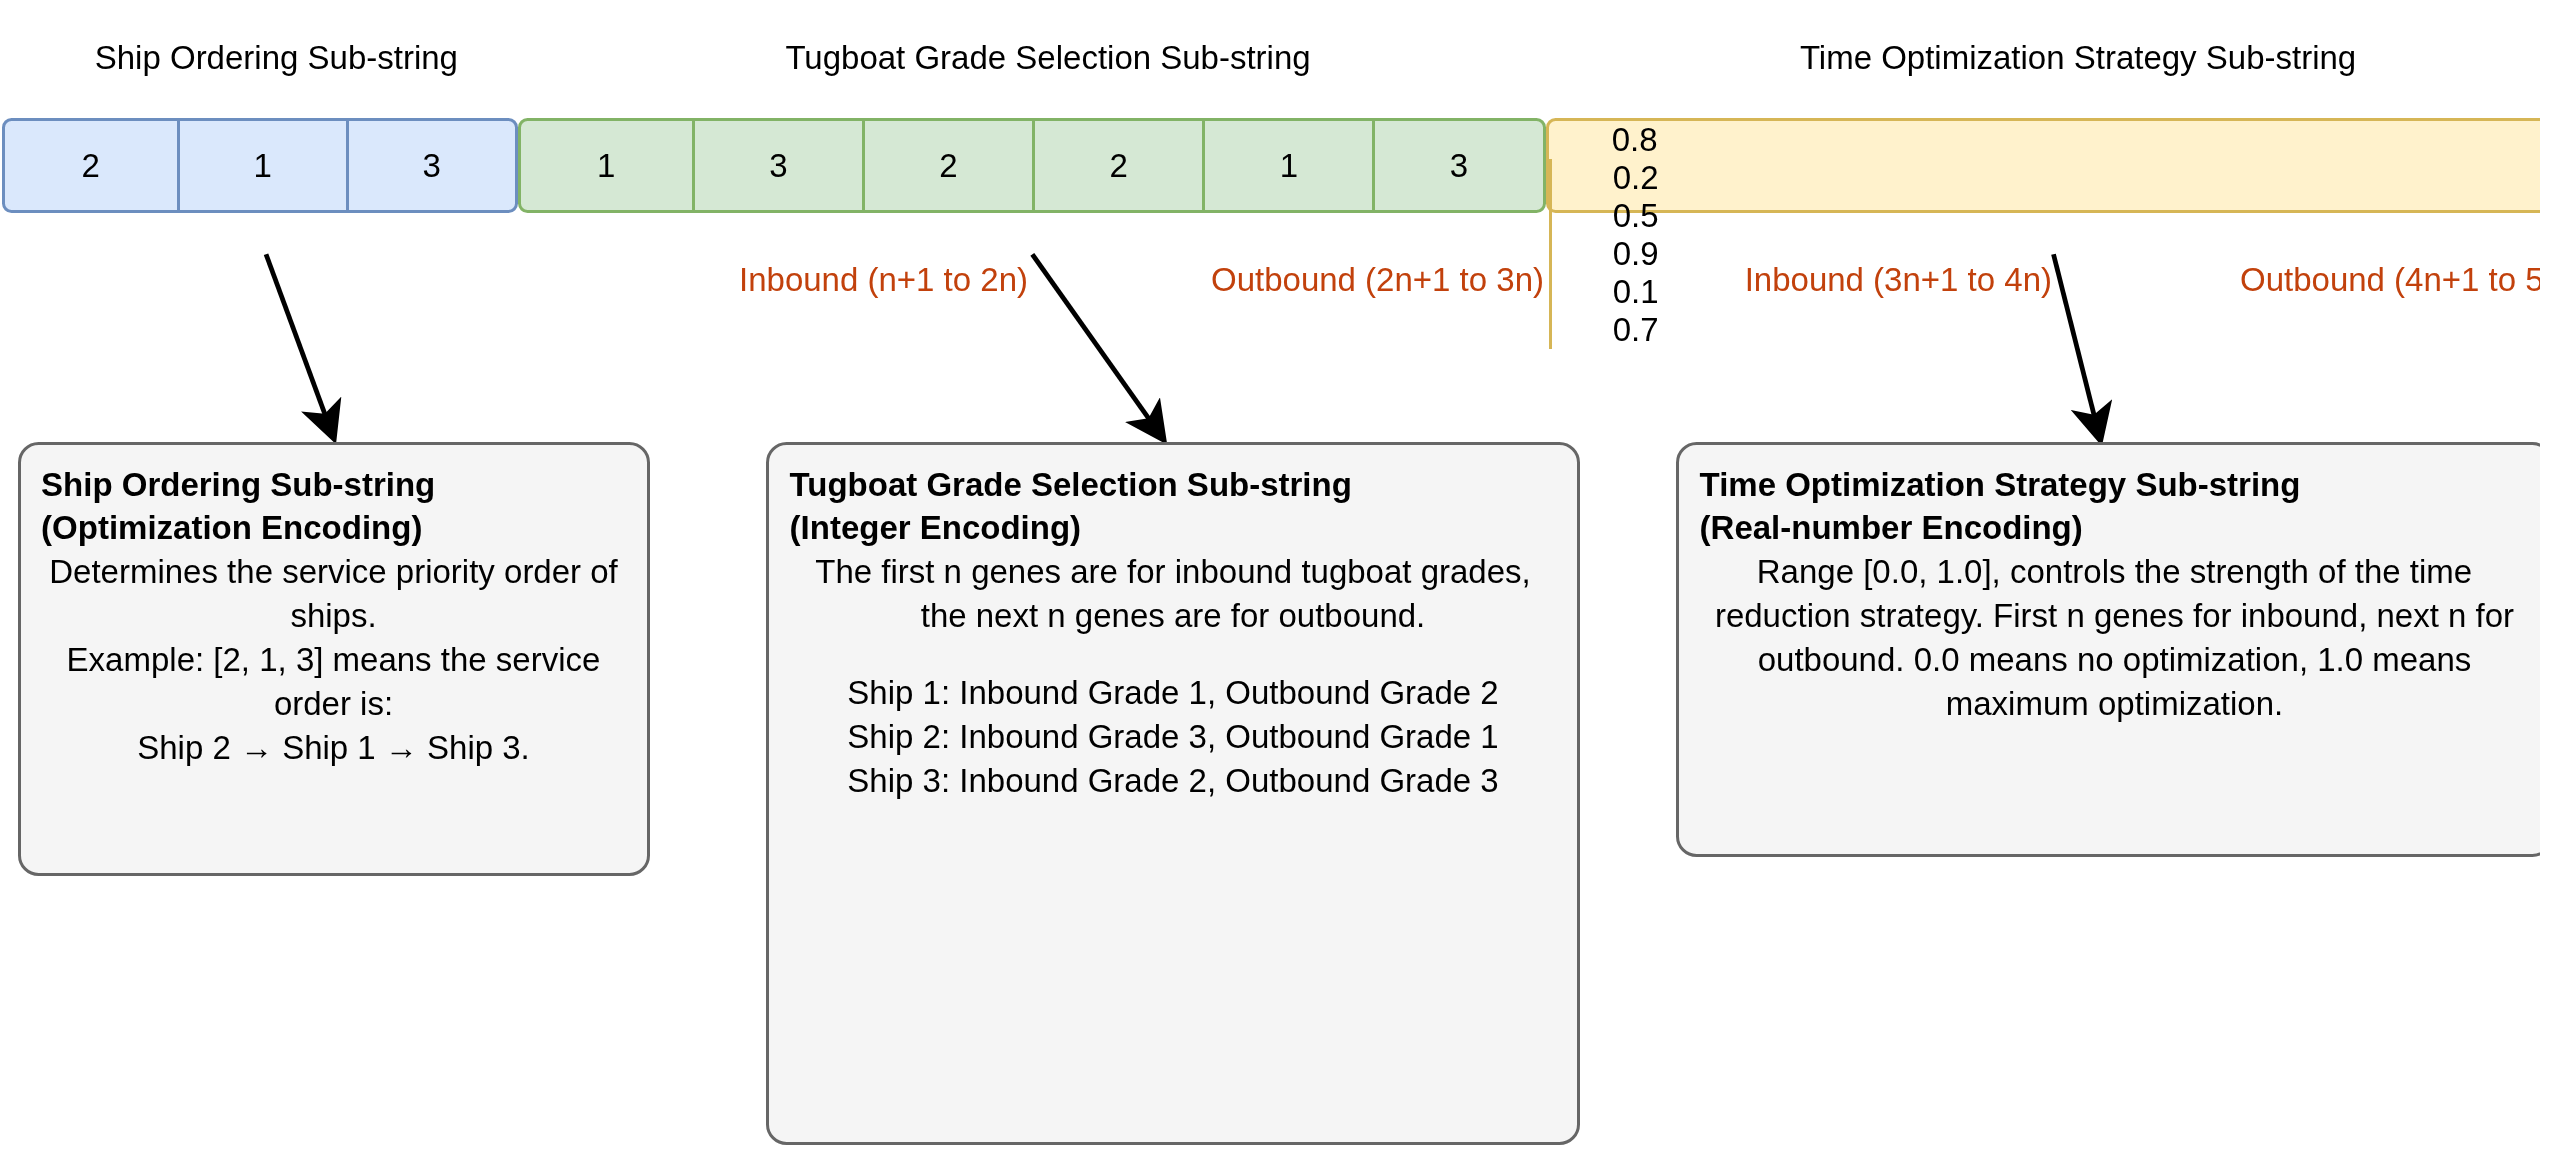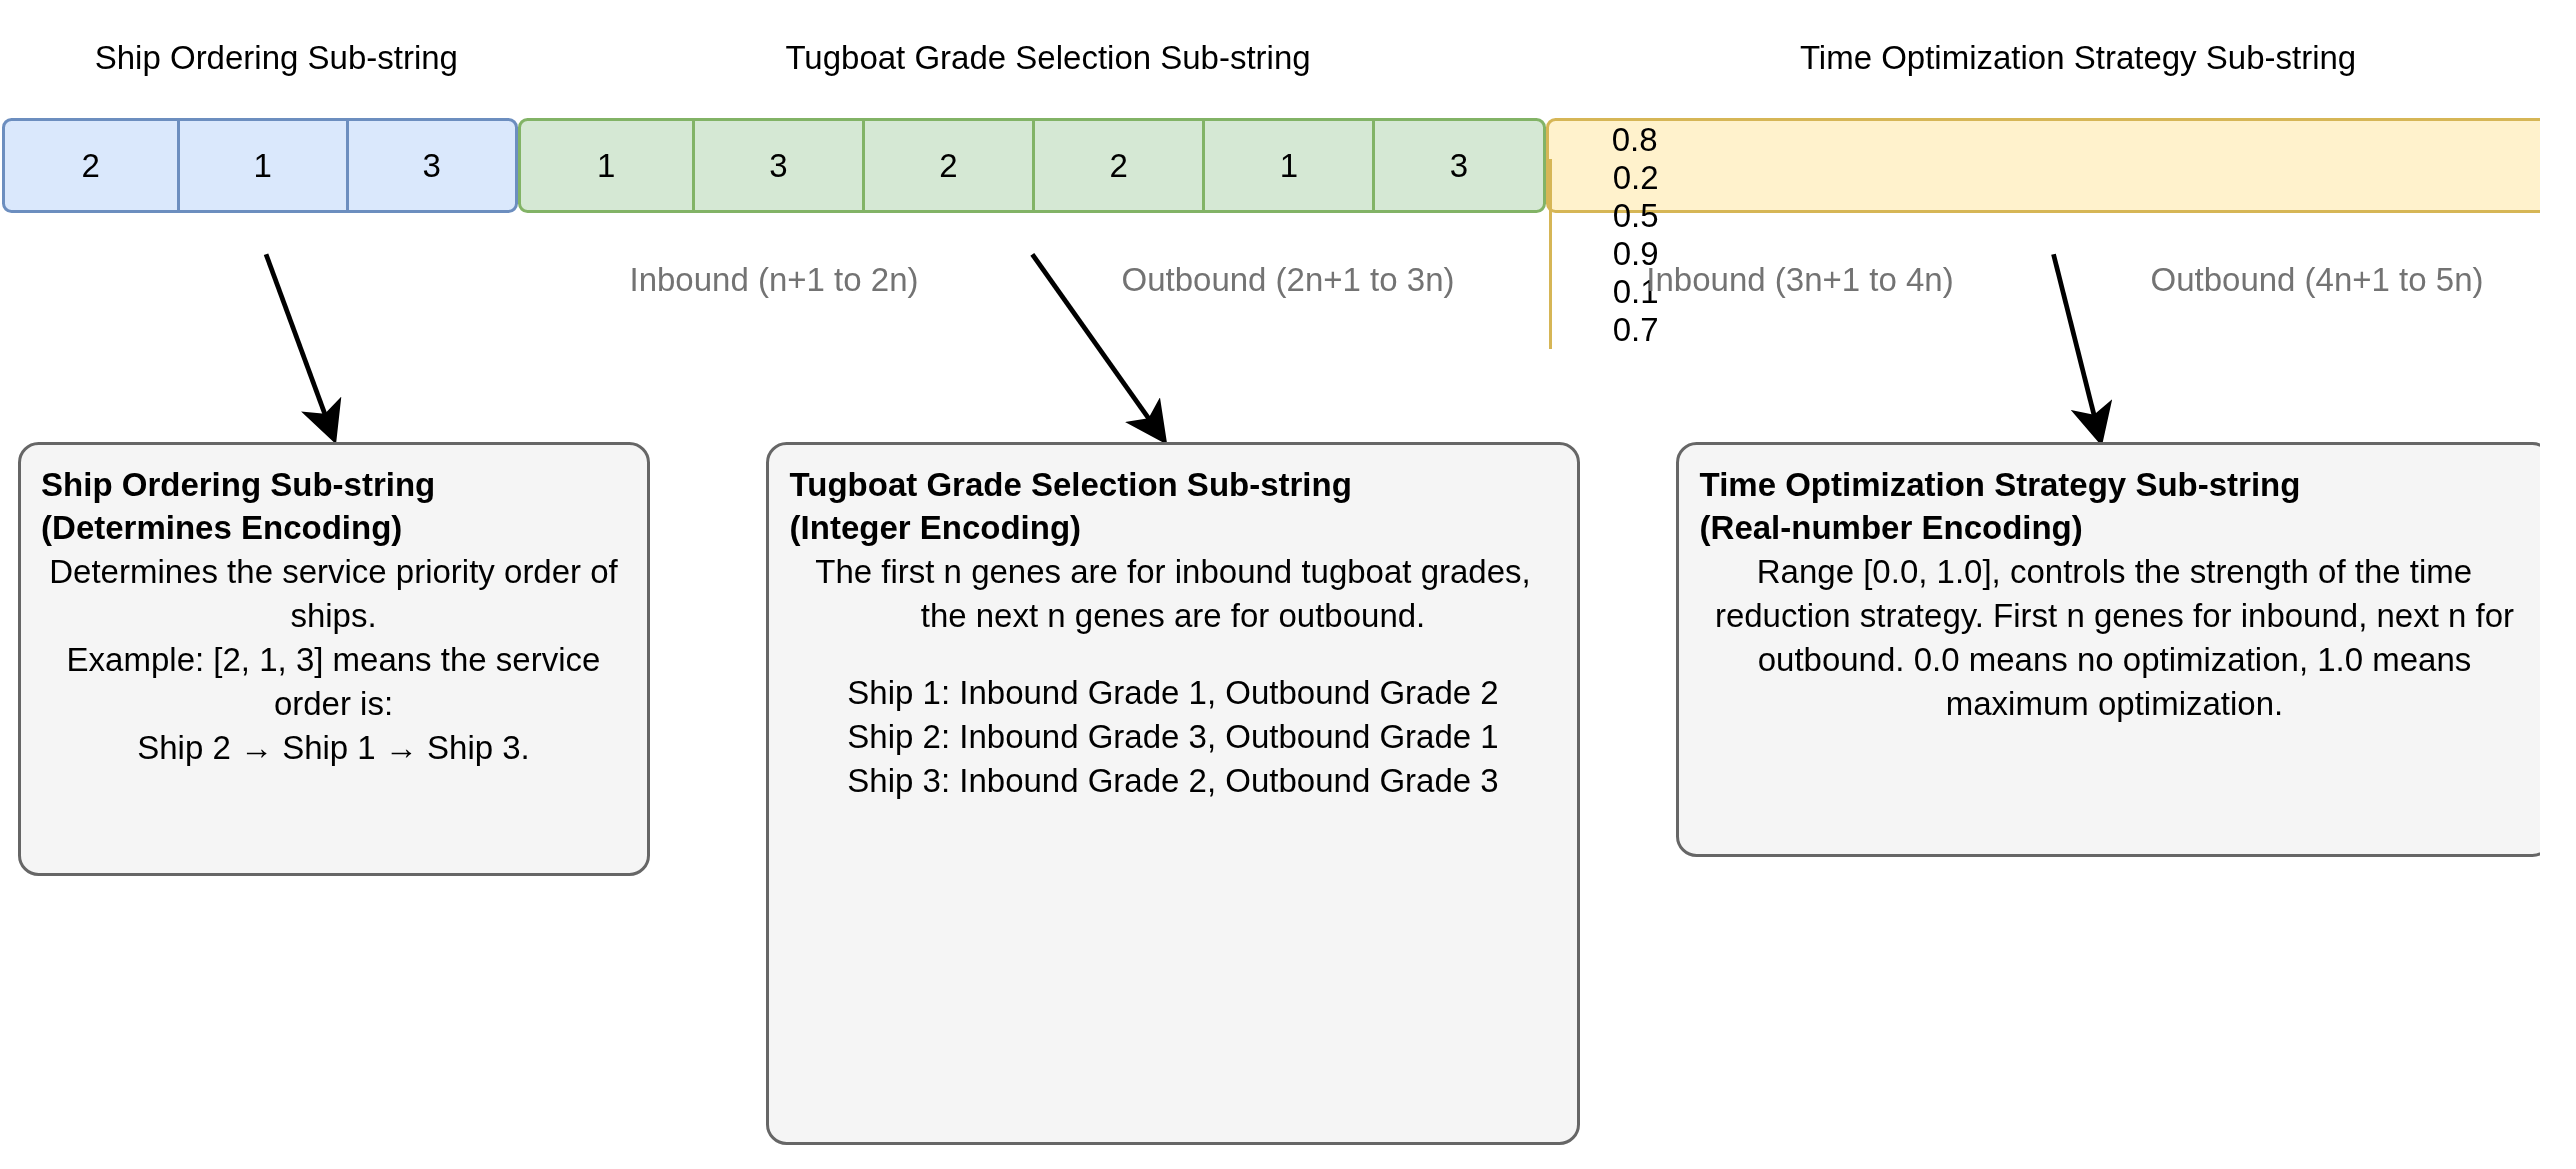--- a/index.html
+++ b/index.html
@@ -59,22 +59,22 @@
   }
   .seg-blue   .cell + .cell { border-left: 3.2px solid #6c8ebf; }
   .seg-green  .cell + .cell { border-left: 3.2px solid #82b366; }
   .seg-yellow .cell + .cell { border-left: 3.2px solid #d6b656; text-align: right; }
 
   
   .sub-label {
     position: absolute;
     font-size: 33px;
     line-height: 1.1;
-    color: #737373;
-    text-align: center;
+    color: #c2410c;
+    text-align: right;
     white-space: nowrap;
   }
 
   
   .desc-box {
     position: absolute;
     box-sizing: border-box;
     background: #f5f5f5;
     border: 3.2px solid #666666;
     border-radius: 20.6px;
@@ -157,21 +157,21 @@
         <path d="M0,0 L9,4.5 L0,9 L2.2,4.5 z" fill="#000000"></path>
       </marker>
     </defs>
     <line x1="335" y1="320" x2="419" y2="548" stroke="#000000" stroke-width="6" marker-end="url(#ah)"></line>
     <line x1="1300" y1="320" x2="1463" y2="550" stroke="#000000" stroke-width="6" marker-end="url(#ah)"></line>
     <line x1="2586" y1="320" x2="2644" y2="550" stroke="#000000" stroke-width="6" marker-end="url(#ah)"></line>
   </svg>
 
   <div class="desc-box" style="left:17.5px; top:442px; width:632px; height:434px;">
     <span class="desc-title">Ship Ordering Sub-string</span>
-    <span class="desc-title">(Determines Encoding)</span>
+    <span class="desc-title">(Optimization Encoding)</span>
     <span class="desc-body" style="white-space: pre-line;">Determines the service priority order of ships.
 Example: [2, 1, 3] means the service order is:
 Ship 2 → Ship 1 → Ship 3.</span>
   </div>
 
   <div class="desc-box" style="left:766px; top:442px; width:814px; height:703px;">
     <span class="desc-title">Tugboat Grade Selection Sub-string</span>
     <span class="desc-title">(Integer Encoding)</span>
     <span class="desc-body" style="white-space: pre-line;">The first n genes are for inbound tugboat grades, the next n genes are for outbound.</span>
     <span class="desc-gap"></span>

